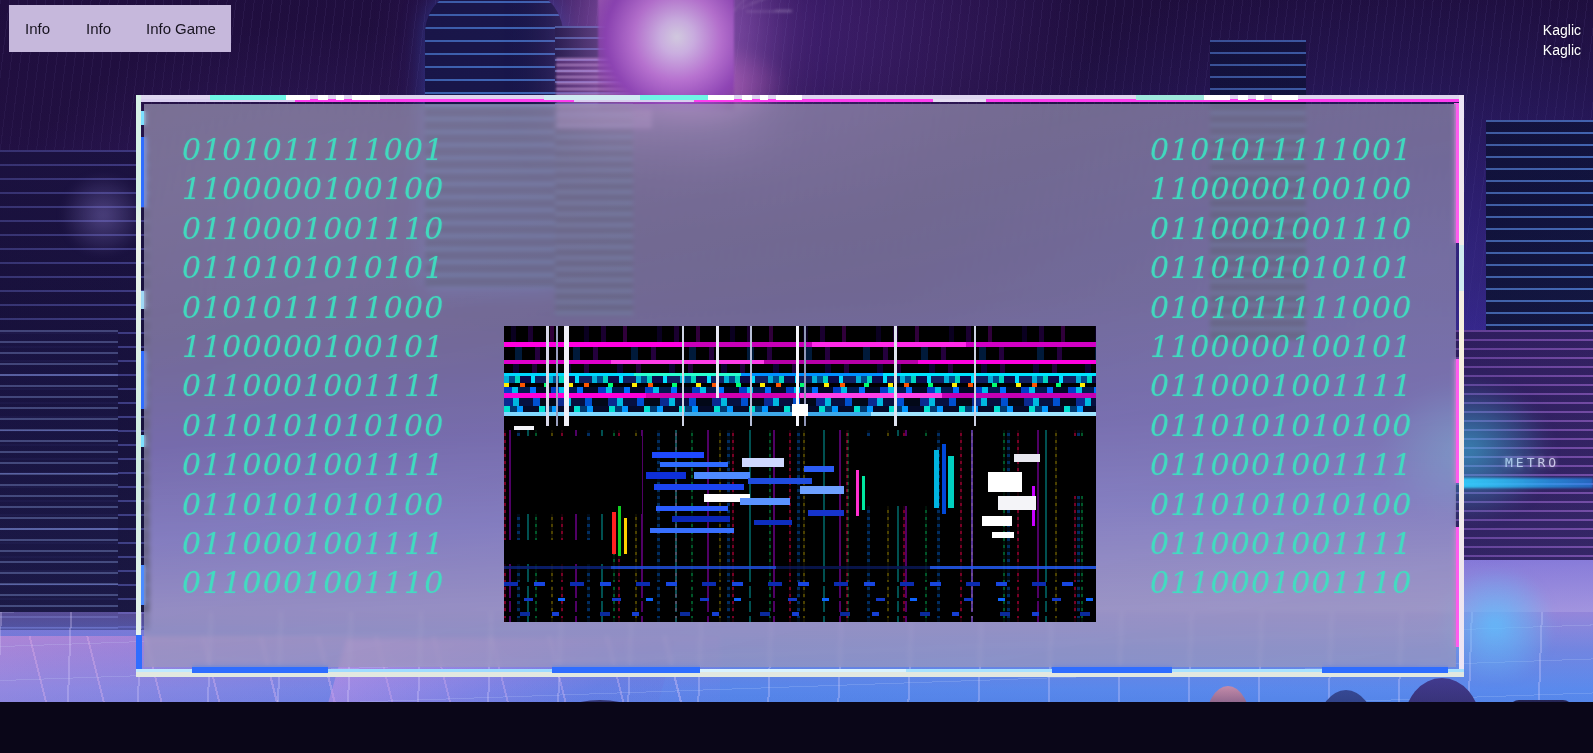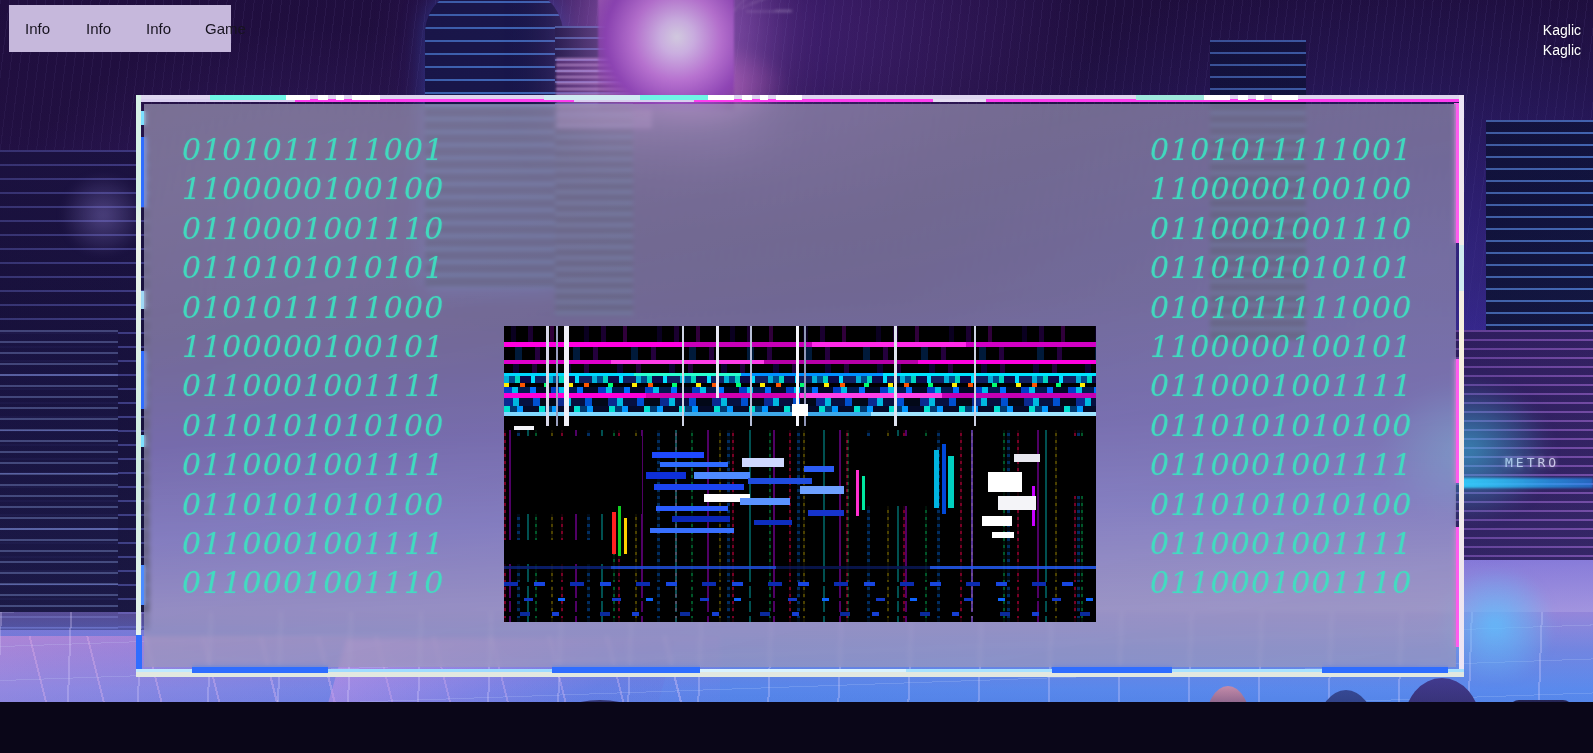--- a/index.html
+++ b/index.html
@@ -193,21 +193,21 @@
   .nav-item {
     font-size:15px; color:#17131f;
     font-family:"Liberation Sans", sans-serif;
     text-decoration:none;
     padding:4px 2px;
     cursor:pointer;
   }
   .nav-item:nth-child(1){ margin-left:14px; }
   .nav-item:nth-child(2){ margin-left:32px; }
   .nav-item:nth-child(3){ margin-left:31px; }
-  .nav-item:nth-child(4){ margin-left:30px; }
+  .nav-item:nth-child(4){ }
 
   
   #signature {
     position:absolute; right:12px; top:20px;
     text-align:center; z-index:40;
     line-height:1.45;
   }
   #signature span {
     display:block; font-size:14px; color:#ffffff;
     font-family:"Liberation Sans", sans-serif;

